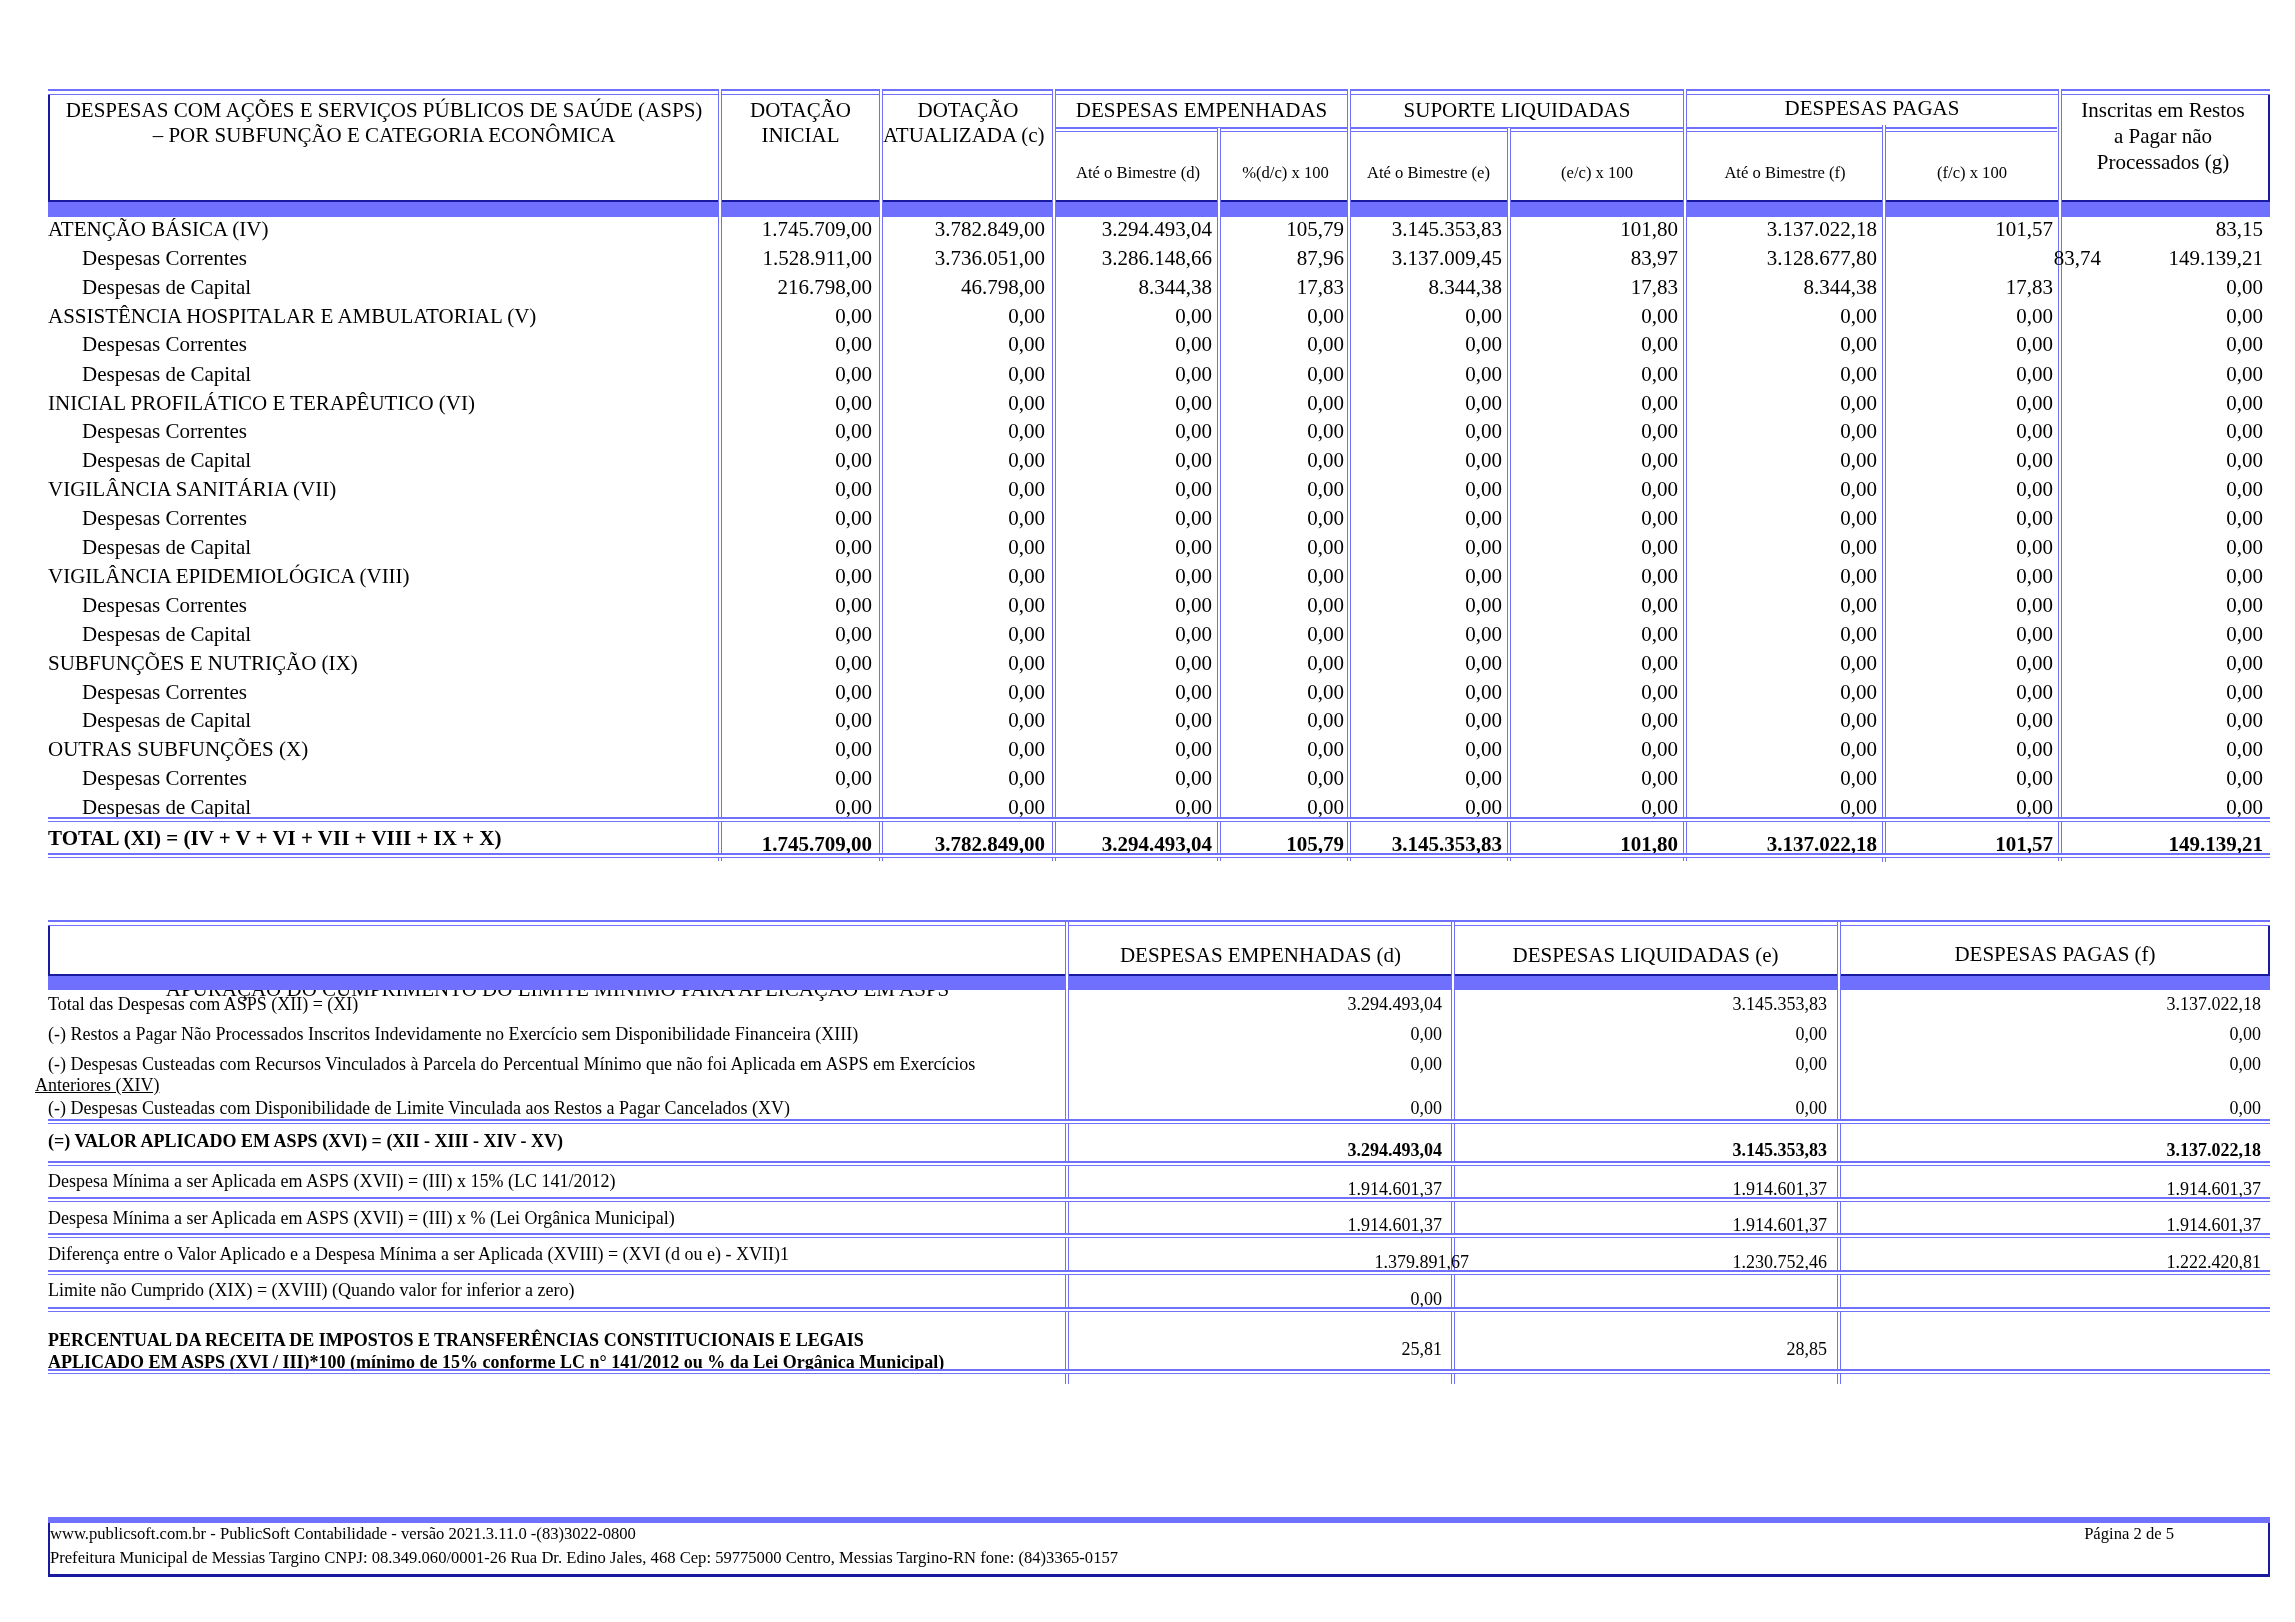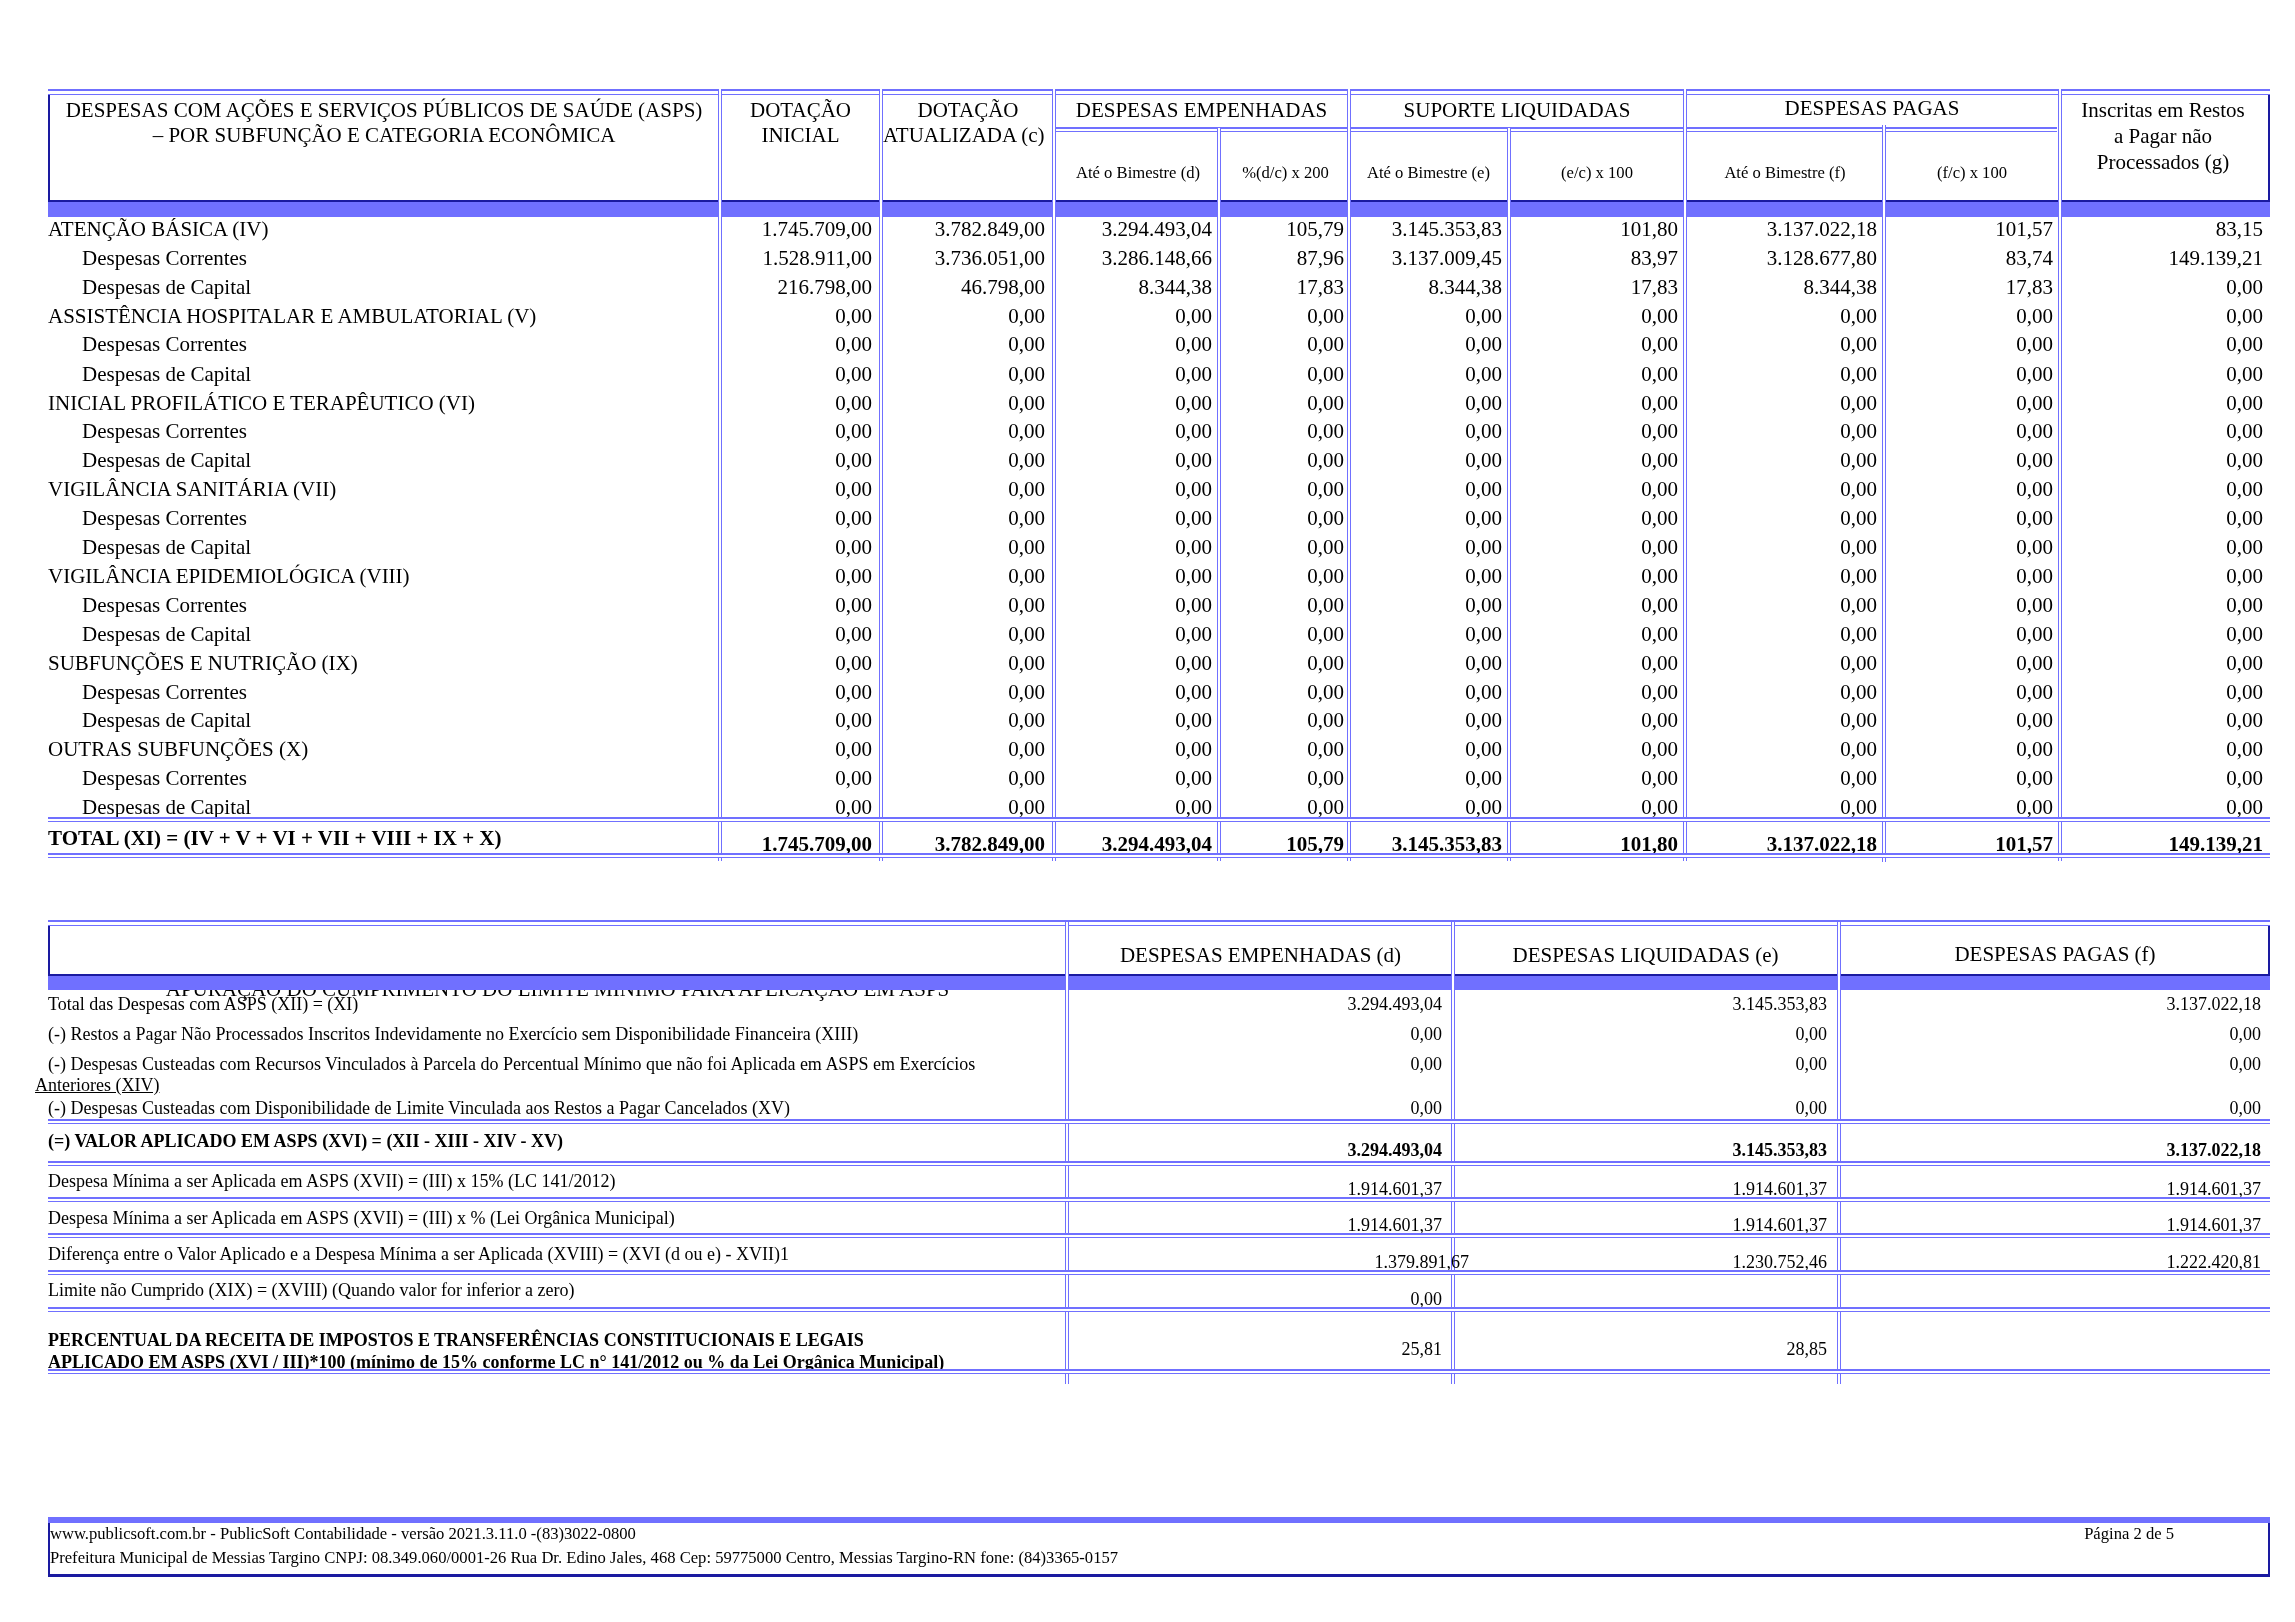--- a/index.html
+++ b/index.html
@@ -39,21 +39,21 @@
   <div class="txt hdr" style="left:1351px; top:100px; width:332px;">SUPORTE LIQUIDADAS</div>
   <div class="txt hdr" style="left:1687px; top:98px; width:370px;">DESPESAS PAGAS</div>
 
   <div class="txt hdr" style="left:2061px; top:100px; width:204px;">Inscritas em Restos</div>
   <div class="txt hdr" style="left:2061px; top:126px; width:204px;">a Pagar não</div>
   <div class="txt hdr" style="left:2061px; top:152px; width:204px;">Processados (g)</div>
 
   <div class="dbl-h" style="left:1055px; top:127px; width:1002px;"></div>
 
   <div class="txt sub" style="left:1057px; top:165px; width:162px;">Até o Bimestre (d)</div>
-  <div class="txt sub" style="left:1223px; top:165px; width:125px;">%(d/c) x 200</div>
+  <div class="txt sub" style="left:1223px; top:165px; width:125px;">%(d/c) x 100</div>
   <div class="txt sub" style="left:1351px; top:165px; width:155px;">Até o Bimestre (e)</div>
   <div class="txt sub" style="left:1510px; top:165px; width:174px;">(e/c) x 100</div>
   <div class="txt sub" style="left:1687px; top:165px; width:196px;">Até o Bimestre (f)</div>
   <div class="txt sub" style="left:1887px; top:165px; width:170px;">(f/c) x 100</div>
 
   <div class="band" style="left:48px; top:202px; width:2222px; height:15px;"></div>
 
   <div class="vline" style="left:718px; top:89px; height:772px;"></div>
   <div class="vline" style="left:879px; top:89px; height:772px;"></div>
   <div class="vline" style="left:1052px; top:89px; height:772px;"></div>
@@ -76,21 +76,21 @@
       <div class="txt cell num" style="left: 1887px; width: 166px; top: 219px;">101,57</div>
       <div class="txt cell num" style="left: 2063px; width: 200px; top: 219px;">83,15</div>
       <div class="txt cell" style="left: 82px; top: 248px;">Despesas Correntes</div>
       <div class="txt cell num" style="left: 721px; width: 151px; top: 248px;">1.528.911,00</div>
       <div class="txt cell num" style="left: 883px; width: 162px; top: 248px;">3.736.051,00</div>
       <div class="txt cell num" style="left: 1057px; width: 155px; top: 248px;">3.286.148,66</div>
       <div class="txt cell num" style="left: 1223px; width: 121px; top: 248px;">87,96</div>
       <div class="txt cell num" style="left: 1351px; width: 151px; top: 248px;">3.137.009,45</div>
       <div class="txt cell num" style="left: 1510px; width: 168px; top: 248px;">83,97</div>
       <div class="txt cell num" style="left: 1687px; width: 190px; top: 248px;">3.128.677,80</div>
-      <div class="txt cell num" style="left: 1887px; width: 166px; top: 248px;">83,74</div>
+      <div class="txt cell num" style="left: 1887px; width: 166px; top: 248px; padding-left: 48px;">83,74</div>
       <div class="txt cell num" style="left: 2063px; width: 200px; top: 248px;">149.139,21</div>
       <div class="txt cell" style="left: 82px; top: 277px;">Despesas de Capital</div>
       <div class="txt cell num" style="left: 721px; width: 151px; top: 277px;">216.798,00</div>
       <div class="txt cell num" style="left: 883px; width: 162px; top: 277px;">46.798,00</div>
       <div class="txt cell num" style="left: 1057px; width: 155px; top: 277px;">8.344,38</div>
       <div class="txt cell num" style="left: 1223px; width: 121px; top: 277px;">17,83</div>
       <div class="txt cell num" style="left: 1351px; width: 151px; top: 277px;">8.344,38</div>
       <div class="txt cell num" style="left: 1510px; width: 168px; top: 277px;">17,83</div>
       <div class="txt cell num" style="left: 1687px; width: 190px; top: 277px;">8.344,38</div>
       <div class="txt cell num" style="left: 1887px; width: 166px; top: 277px;">17,83</div>

